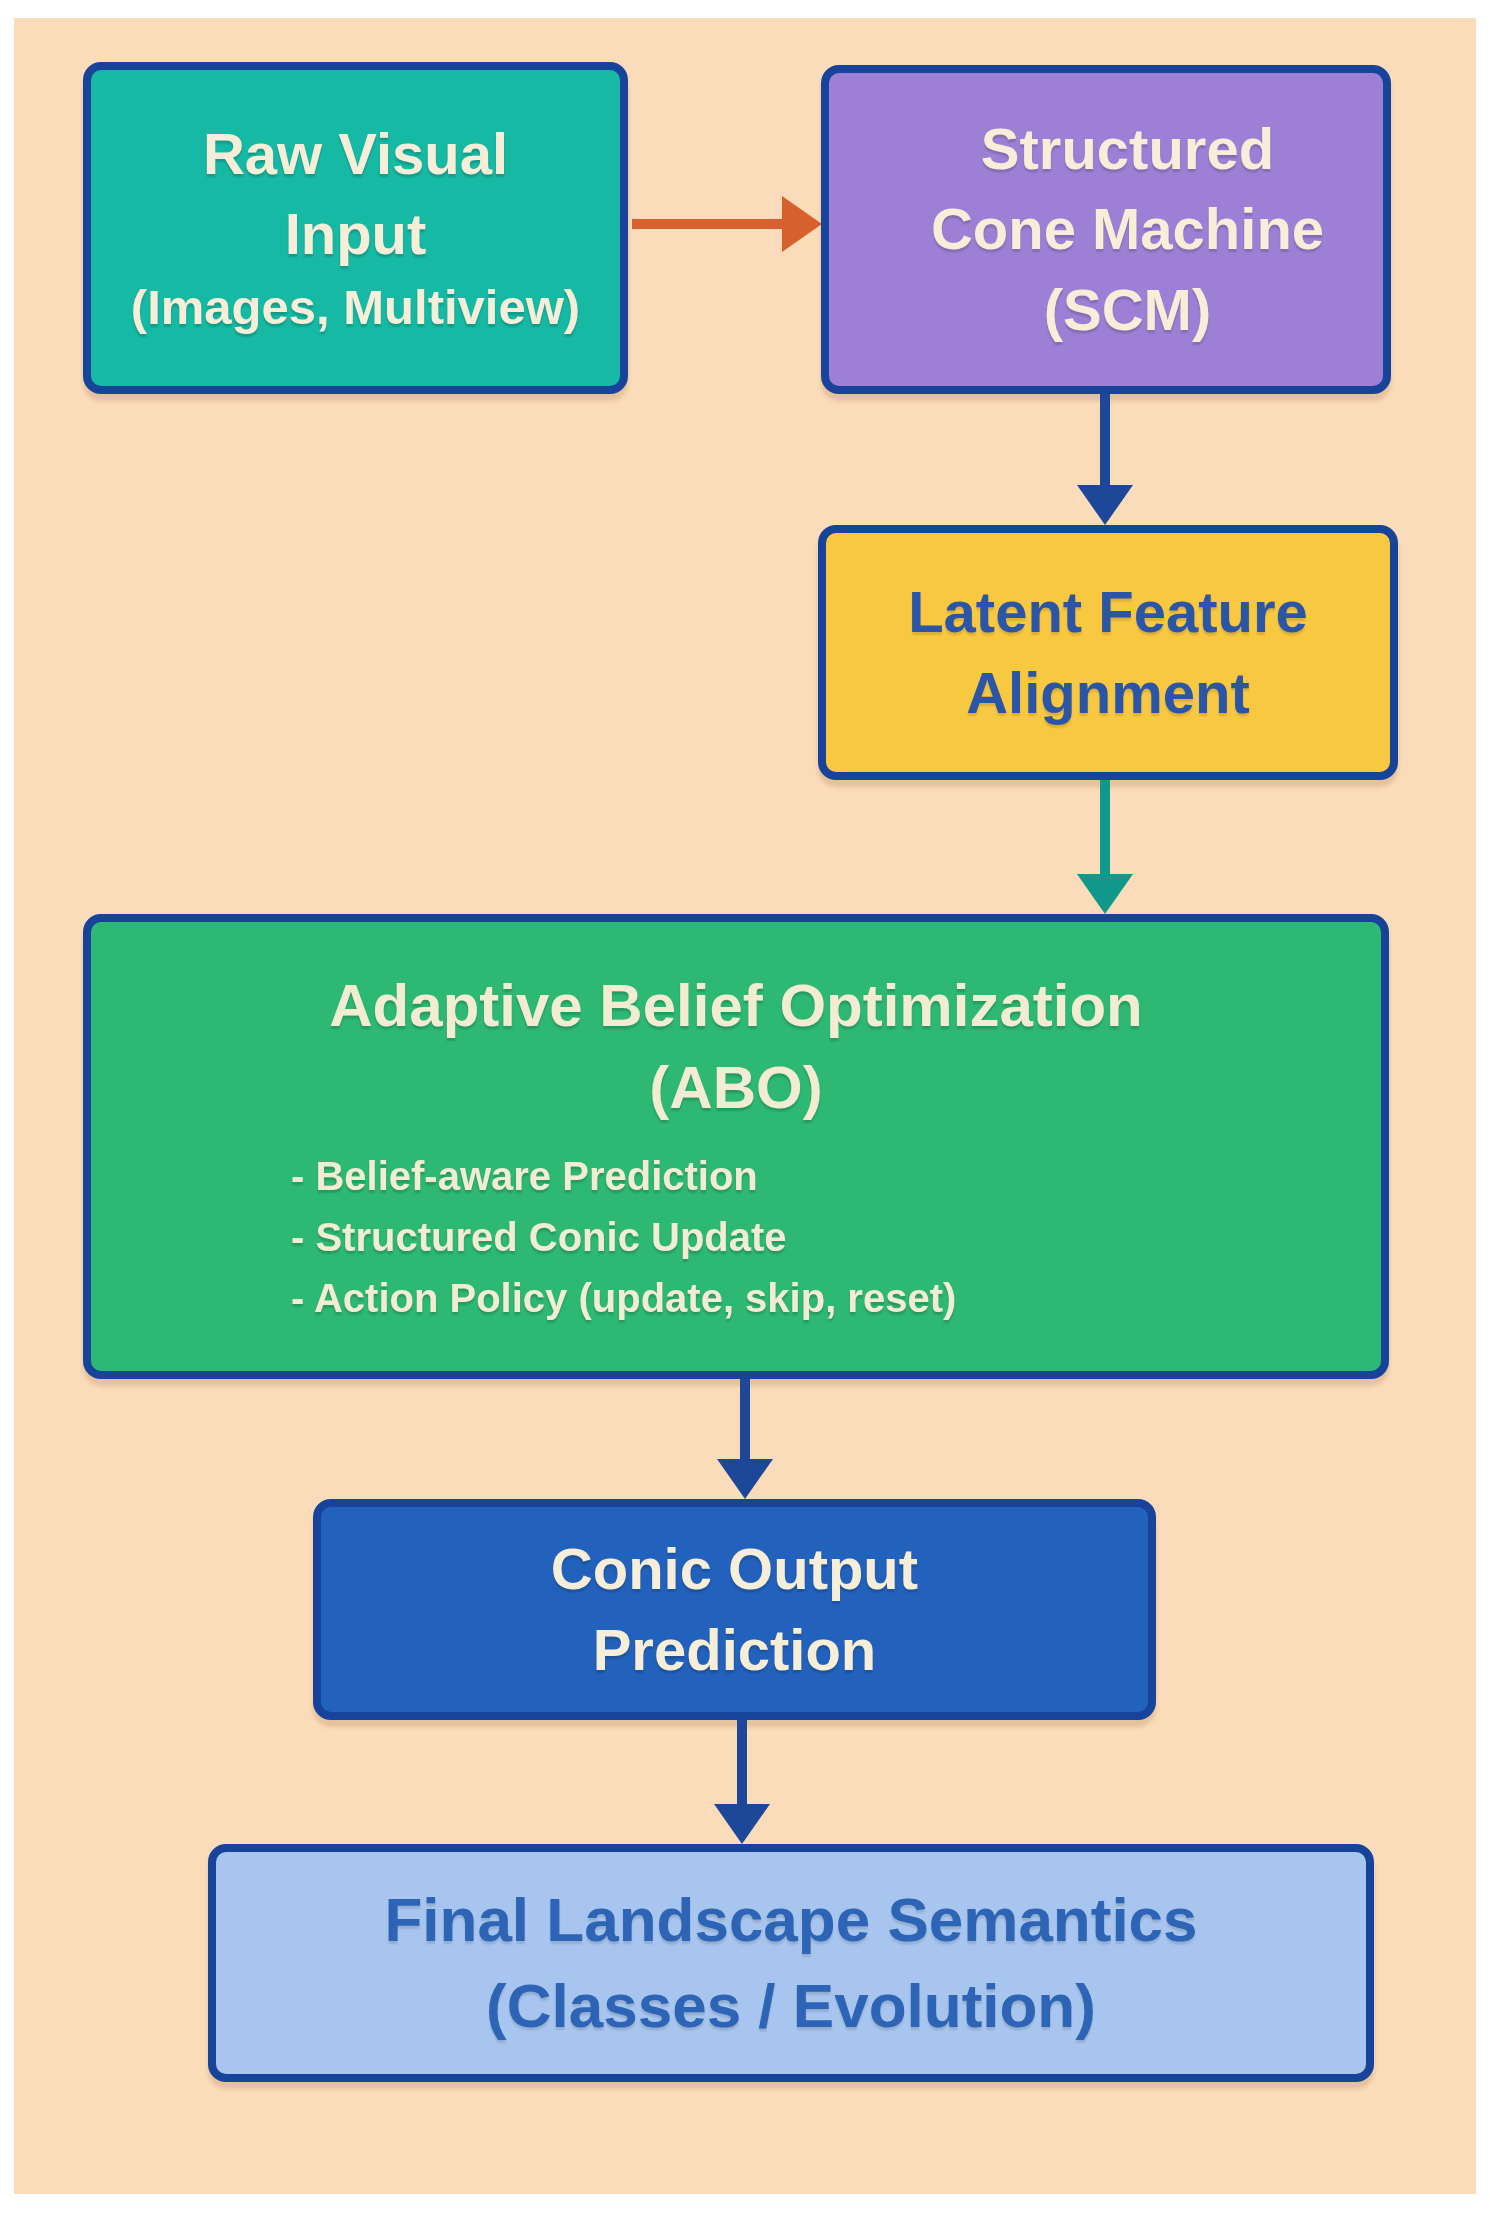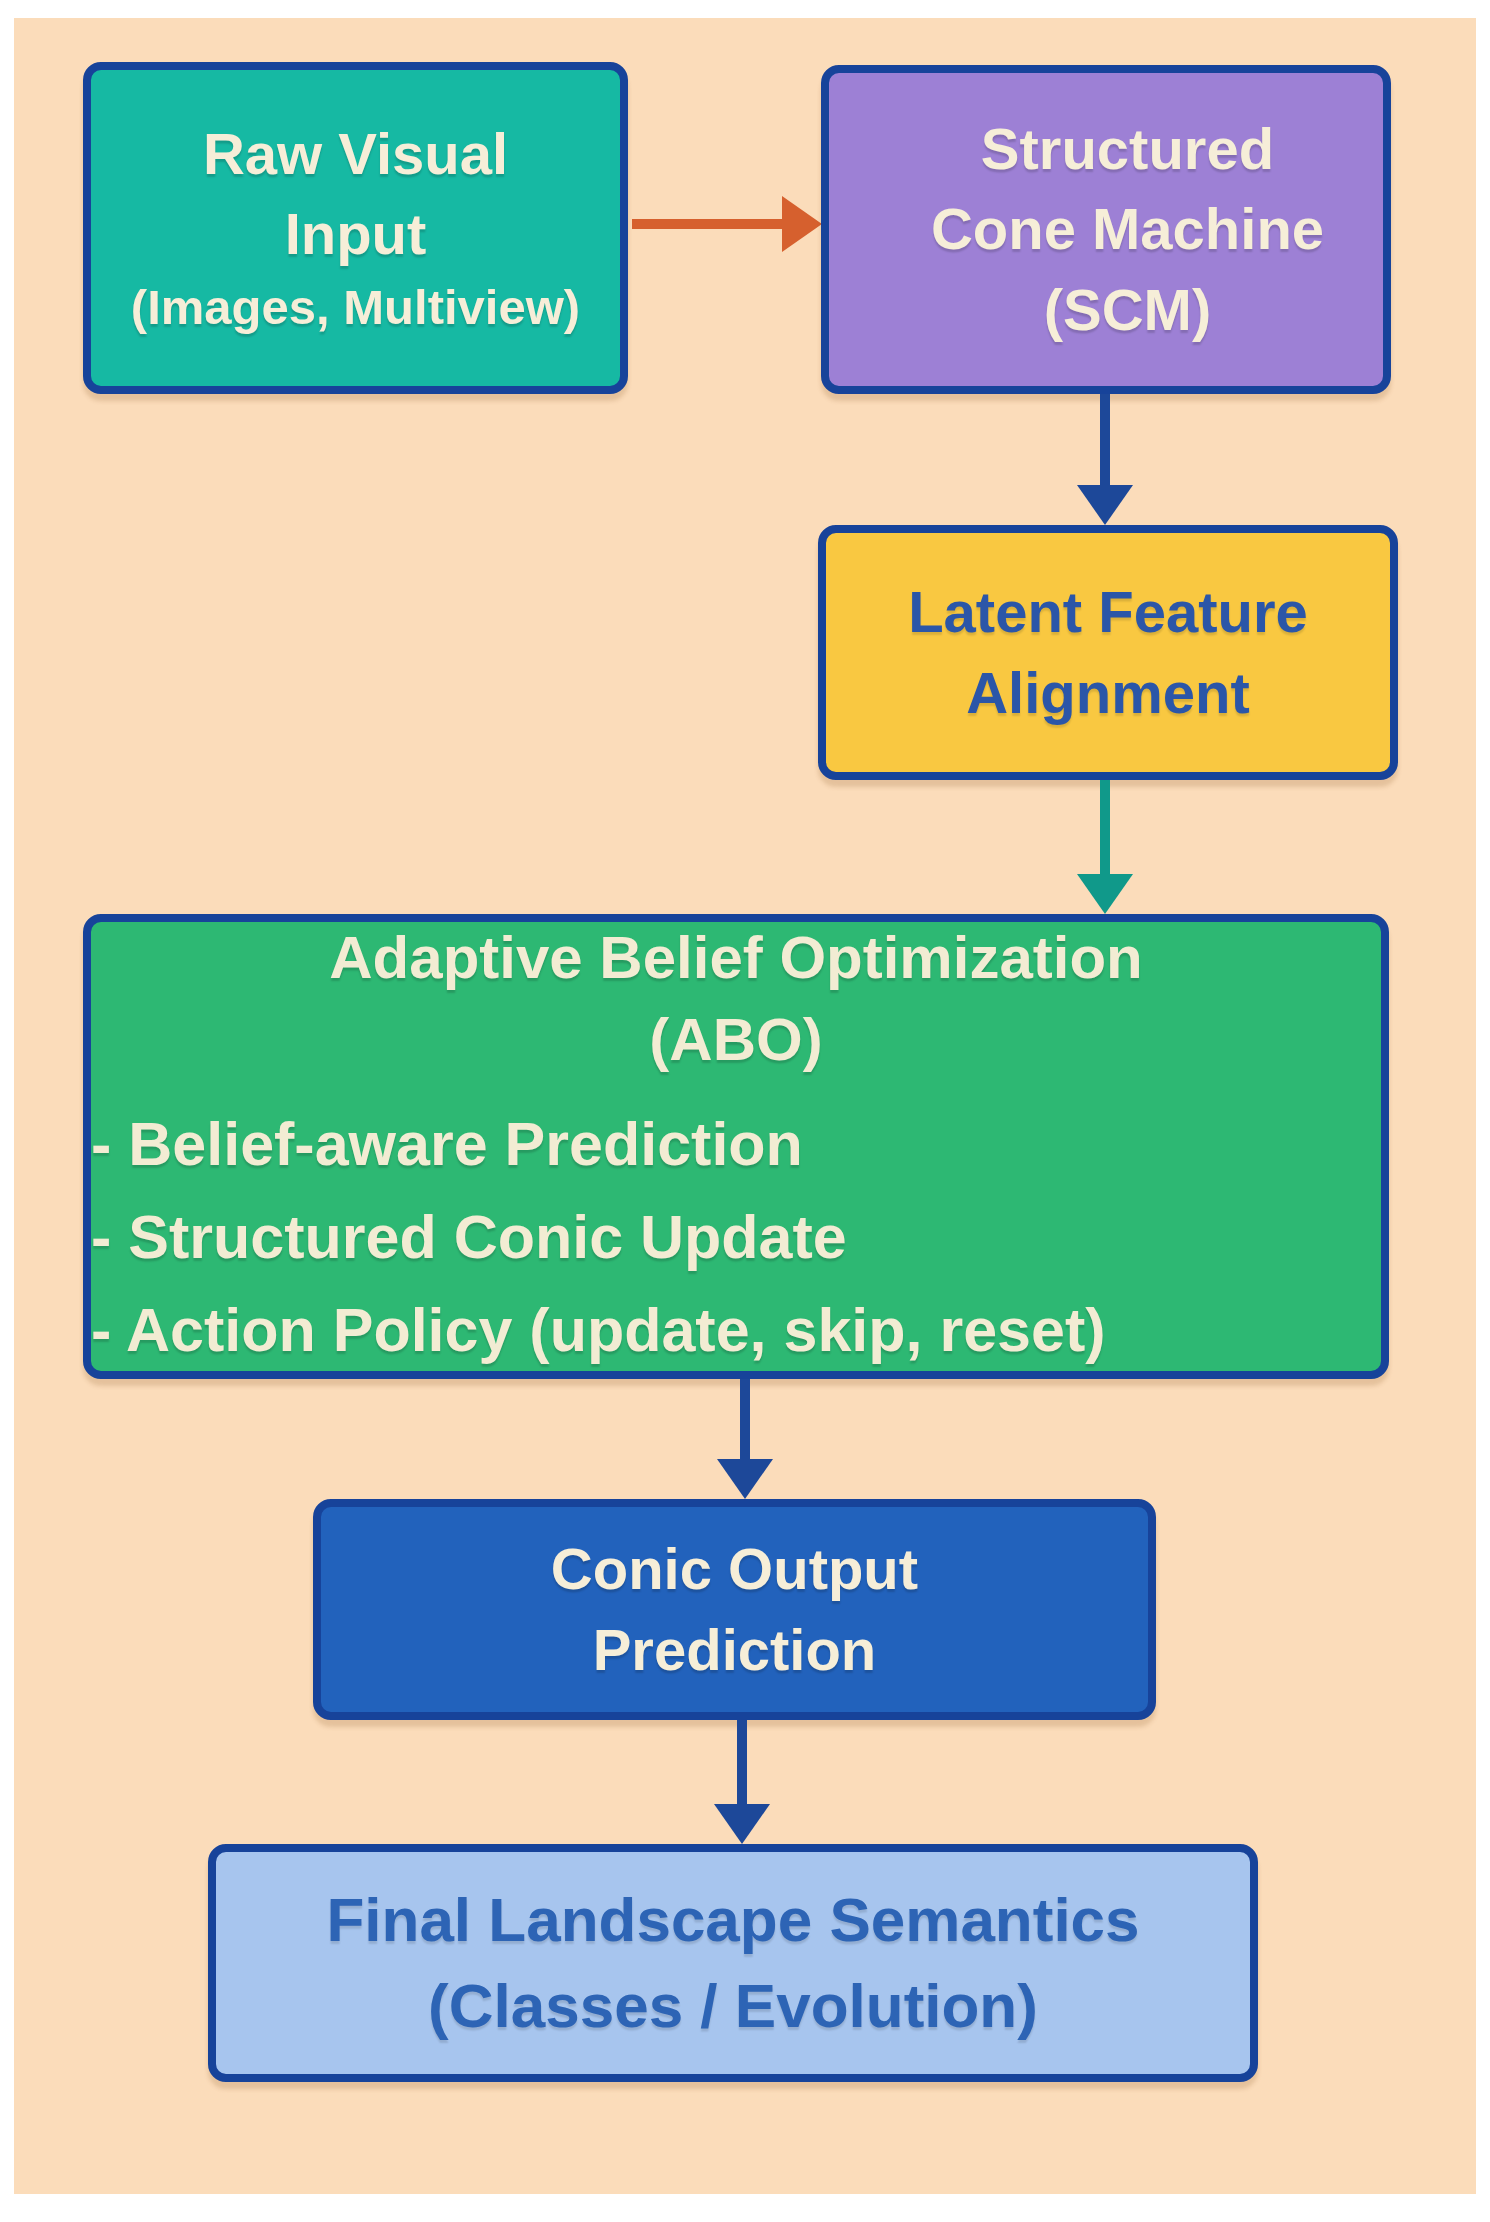--- a/index.html
+++ b/index.html
@@ -35,26 +35,27 @@
   }
   .node-raw    { left:  83px; top:  62px; width: 545px; height: 332px; font-size: 58px; }
   .node-raw .sub { font-size: 49px; }
   .node-scm    { left: 821px; top:  65px; width: 570px; height: 329px; font-size: 58px; padding-left: 43px; }
   .node-latent { left: 818px; top: 525px; width: 580px; height: 255px; font-size: 58px; }
   .node-abo    { left:  83px; top: 914px; width: 1306px; height: 465px; font-size: 60px;
                  justify-content: center; }
   .node-abo .bullets {
     align-self: flex-start;
     text-align: left;
-    font-size: 61px;
+    padding-left: 200px;
+    font-size: 40px;
     margin-top: 16px;
   }
   .node-abo .bullets .line { line-height: 1.52; }
   .node-conic  { left: 313px; top: 1499px; width: 843px; height: 221px; font-size: 58px; }
-  .node-final  { left: 208px; top: 1844px; width: 1050px; height: 238px; font-size: 62px; }
+  .node-final  { left: 208px; top: 1844px; width: 1166px; height: 238px; font-size: 62px; }
   .node-final .line, .node-latent .line { text-shadow: 0 3px 2px rgba(0,0,0,0.12); }
 
   .arrow { position: absolute; }
   .arrow .shaft { position: absolute; }
   .arrow .head  { position: absolute; width: 0; height: 0; }
 
   
   .arrow-raw-scm { left: 632px; top: 196px; width: 190px; height: 56px; }
   .arrow-raw-scm .shaft { left: 0; top: 23px; width: 150px; height: 10px; }
   .arrow-raw-scm .head {

